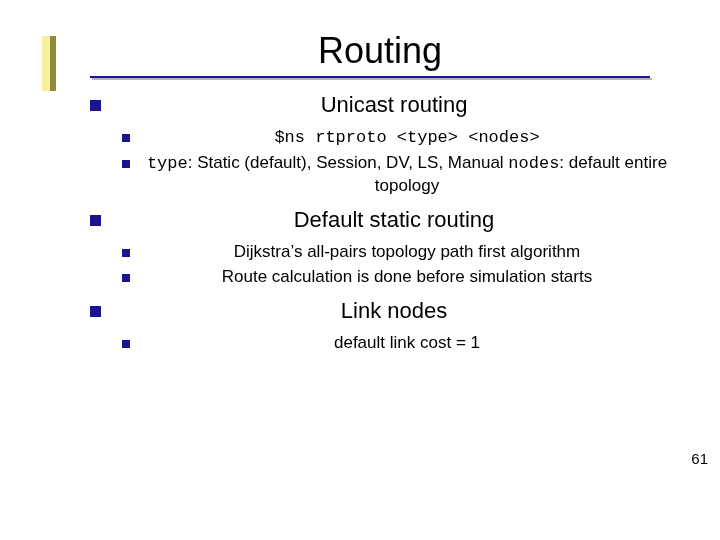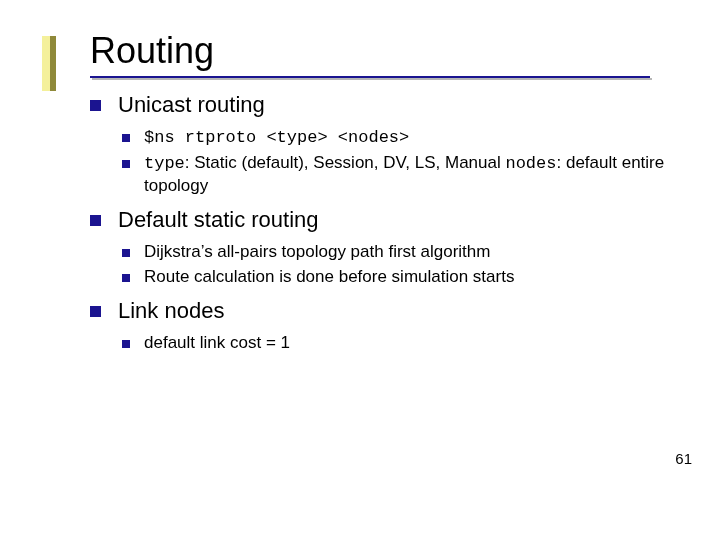--- a/index.html
+++ b/index.html
@@ -1,30 +1,30 @@
 <!DOCTYPE html>
 <html><head>
 <meta charset="utf-8">
 <style>
   * { margin: 0; padding: 0; box-sizing: border-box; }
   html, body { width: 720px; height: 540px; background: #fff; font-family: Verdana, Geneva, sans-serif; color: #000; }
-  .slide { position: relative; width: 720px; height: 485px; padding: 30px 50px 30px 90px; }
+  .slide { position: relative; width: 720px; height: 485px; padding: 30px 50px 30px 90px; text-align: center; }
   .title-wrap { position: relative; margin-bottom: 18px; }
   .title { font-size: 36px; font-weight: 400; font-family: Verdana, sans-serif; letter-spacing: 0; }
   .title-rule { position: absolute; left: 0; bottom: -6px; height: 2px; background: #1b1490; }
   .title-rule.shadow { left: 2px; bottom: -8px; background: #b6b6b6; }
   .accent-bar { position: absolute; left: 42px; top: 36px; width: 14px; height: 55px; background: linear-gradient(to right, #f4f09b 0 60%, #8f893a 60% 100%); }
   .lvl1 { list-style: none; margin-top: 12px; }
   .lvl1 > li { position: relative; padding-left: 28px; margin-bottom: 8px; font-size: 22px; line-height: 1.35; }
   .lvl1 > li::before { content: ""; position: absolute; left: 0; top: 10px; width: 11px; height: 11px; background: #1b1490; }
   .lvl2 { list-style: none; margin-top: 6px; margin-bottom: 8px; }
   .lvl2 > li { position: relative; padding-left: 26px; margin-bottom: 3px; font-size: 17px; line-height: 1.3; }
   .lvl2 > li::before { content: ""; position: absolute; left: 4px; top: 8px; width: 8px; height: 8px; background: #1b1490; }
   .mono { font-family: "Courier New", Courier, monospace; }
-  .pagenum { position: absolute; right: 28px; bottom: 18px; font-size: 15px; font-family: Arial, sans-serif; }
+  .pagenum { position: absolute; right: 12px; bottom: 18px; font-size: 15px; font-family: Arial, sans-serif; }
 </style>
 </head>
 <body>
 
 <div class="slide">
   <div class="accent-bar"></div>
   <div class="title-wrap">
     <h1 class="title">Routing</h1>
     <div class="title-rule shadow" style="width: 560px;"></div>
     <div class="title-rule" style="width: 560px;"></div>

